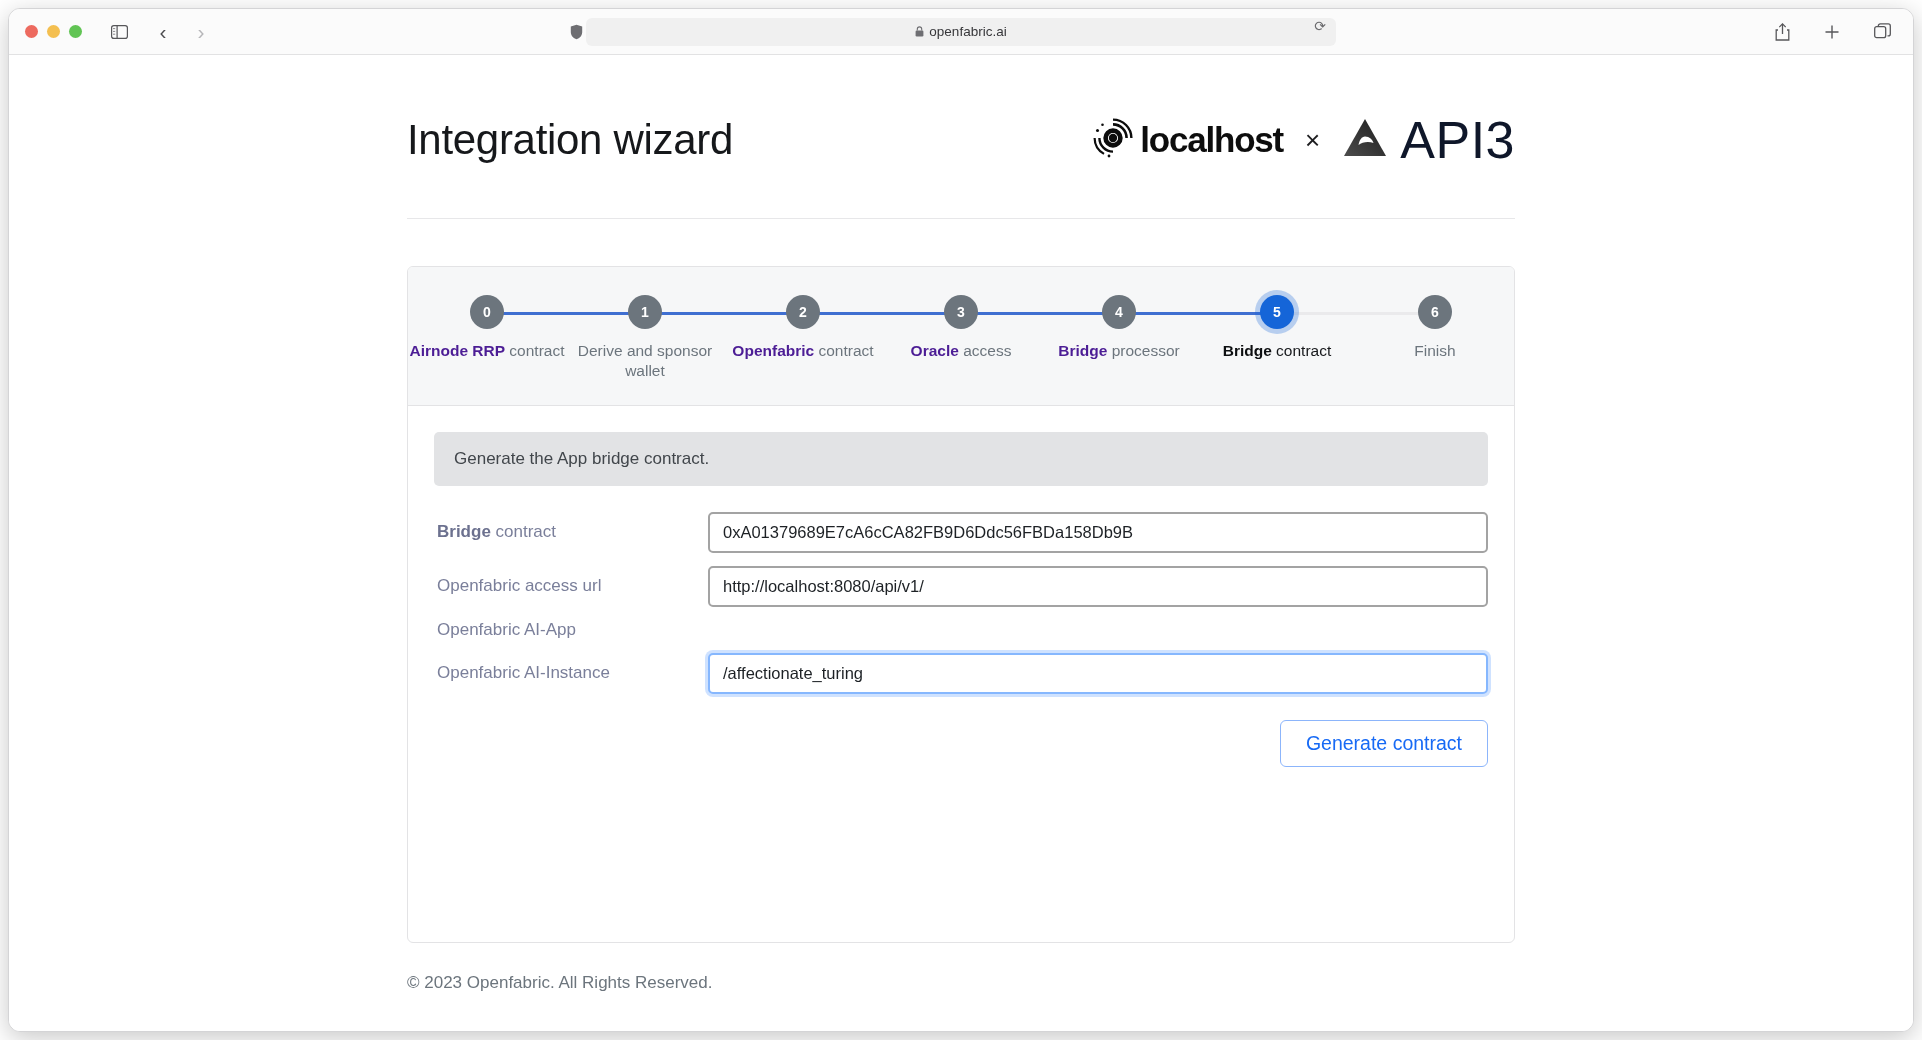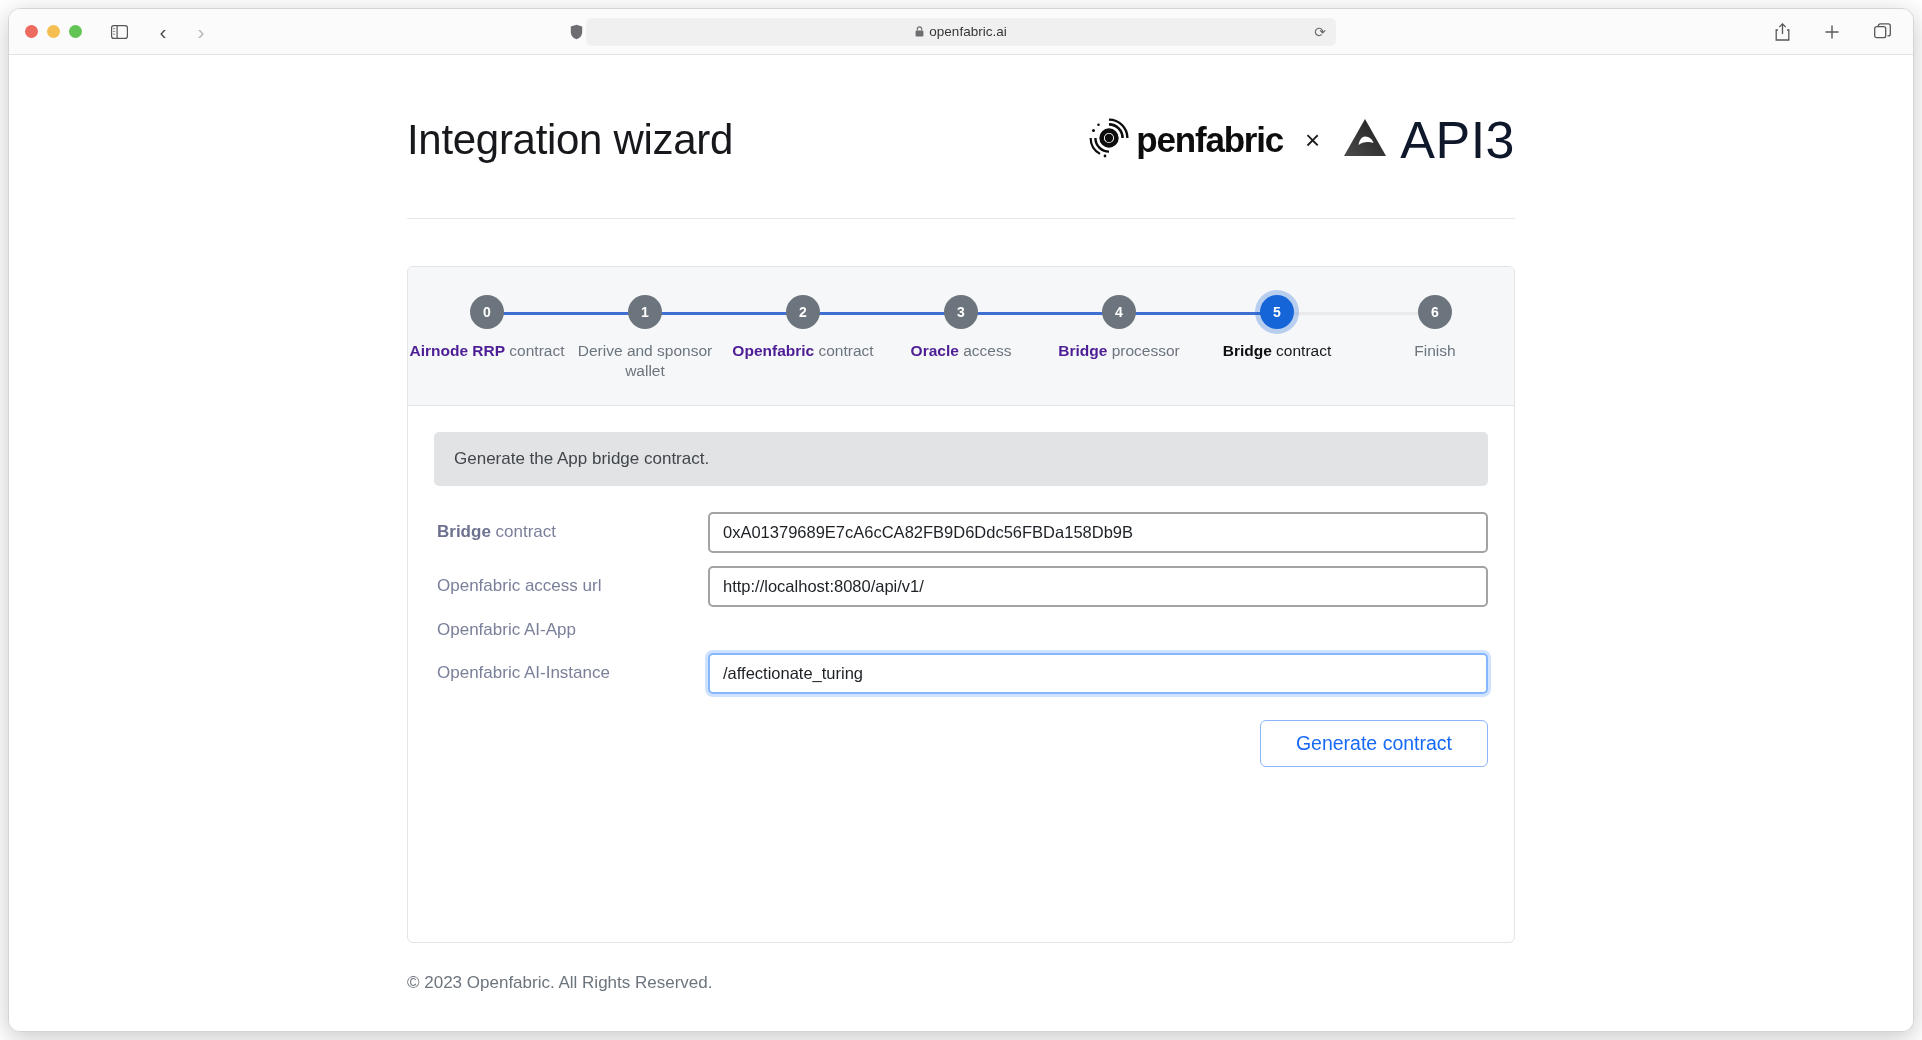--- a/index.html
+++ b/index.html
@@ -53,21 +53,21 @@
     position: absolute;
     left: 0; right: 0;
     display: flex; align-items: center; justify-content: center;
     pointer-events: none;
   }
   .shield-wrap { position: absolute; left: 552px; }
   .url-bar {
     width: 750px; height: 28px;
     background: #f0f0f0;
     border-radius: 6px;
-    display: flex; align-items: center; justify-content: center;
+    display: flex; justify-content: center;
     position: relative;
     pointer-events: auto;
   }
   .url-text {
     font-size: 13.5px;
     color: #37373a;
     display: flex; align-items: center; gap: 5px;
   }
   .reload-btn {
     position: absolute; right: 10px;
@@ -234,21 +234,21 @@
     justify-content: flex-end;
     margin-top: 26px;
   }
   .btn-outline-primary {
     font-family: "Liberation Sans", sans-serif;
     font-size: 19.5px;
     color: #176af5;
     background: #fff;
     border: 1px solid #8cb5fb;
     border-radius: 6px;
-    padding: 11px 35px;
+    padding: 11px 25px;
     cursor: pointer;
   }
 
   .footer {
     margin-top: 30px;
     font-size: 17px;
     color: #6c757d;
     padding-bottom: 20px;
   }
 </style>
@@ -341,21 +341,21 @@
                   <path d="M25 9.4 A13.6 13.6 0 0 1 38.6 23" stroke-width="2.6"></path>
                   <path d="M25 4.6 A18.4 18.4 0 0 1 43.4 23" stroke-width="2.4"></path>
                   <path d="M11.4 23 A13.6 13.6 0 0 0 25 36.6" stroke-width="2.4"></path>
                   <path d="M6.6 23 A18.4 18.4 0 0 0 16 38.9" stroke-width="2.2"></path>
                 </g>
                 <circle cx="9.5" cy="15.5" r="1.5" fill="#0d0d0d"></circle>
                 <circle cx="14.5" cy="9.8" r="1.3" fill="#0d0d0d"></circle>
                 <circle cx="21" cy="41" r="1.4" fill="#0d0d0d"></circle>
               </svg>
             </span>
-            <span class="brand-word">penfabric</span>
+            <span class="brand-word">localhost</span>
           </div>
 
           <span class="brand-x">×</span>
 
           <div class="brand-api3">
             <span>
               <svg width="46" height="42" viewBox="0 0 46 42">
                 <defs>
                   <linearGradient id="api3g" x1="0" y1="1" x2="1" y2="0">
                     <stop offset="0" stop-color="#4c4c4c"></stop>

